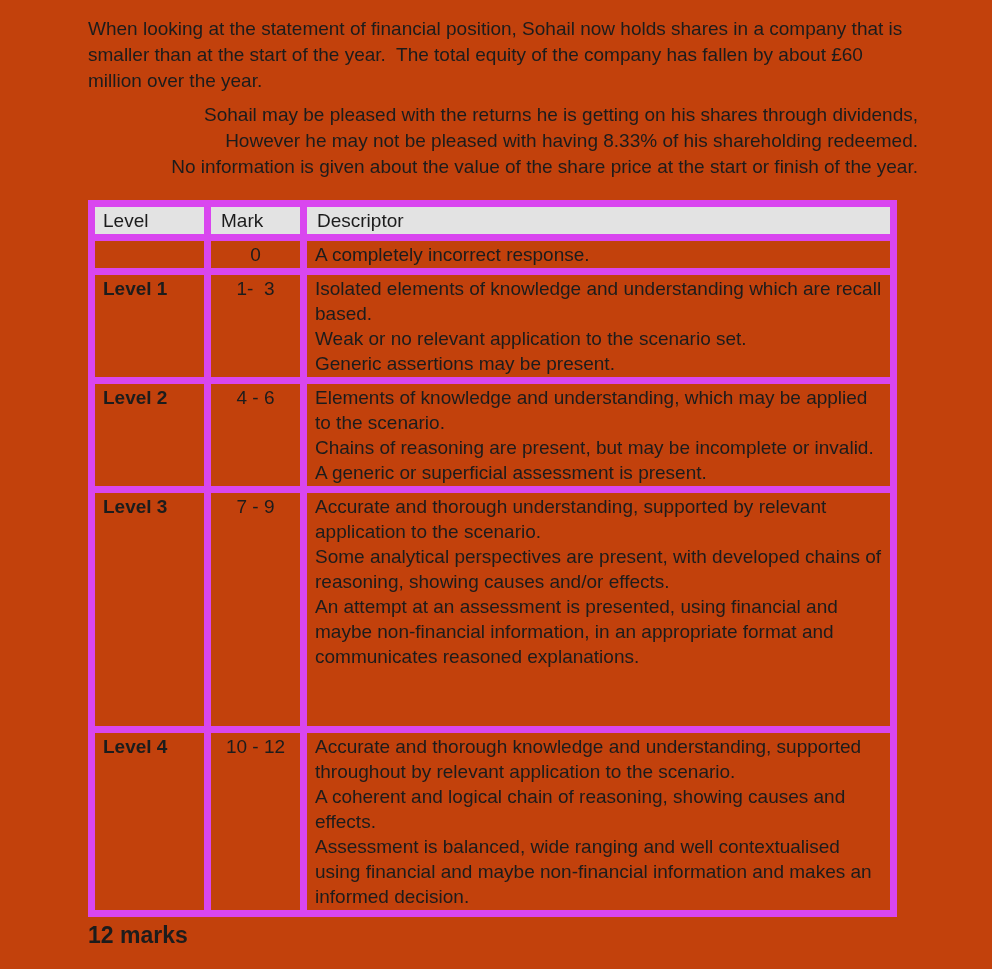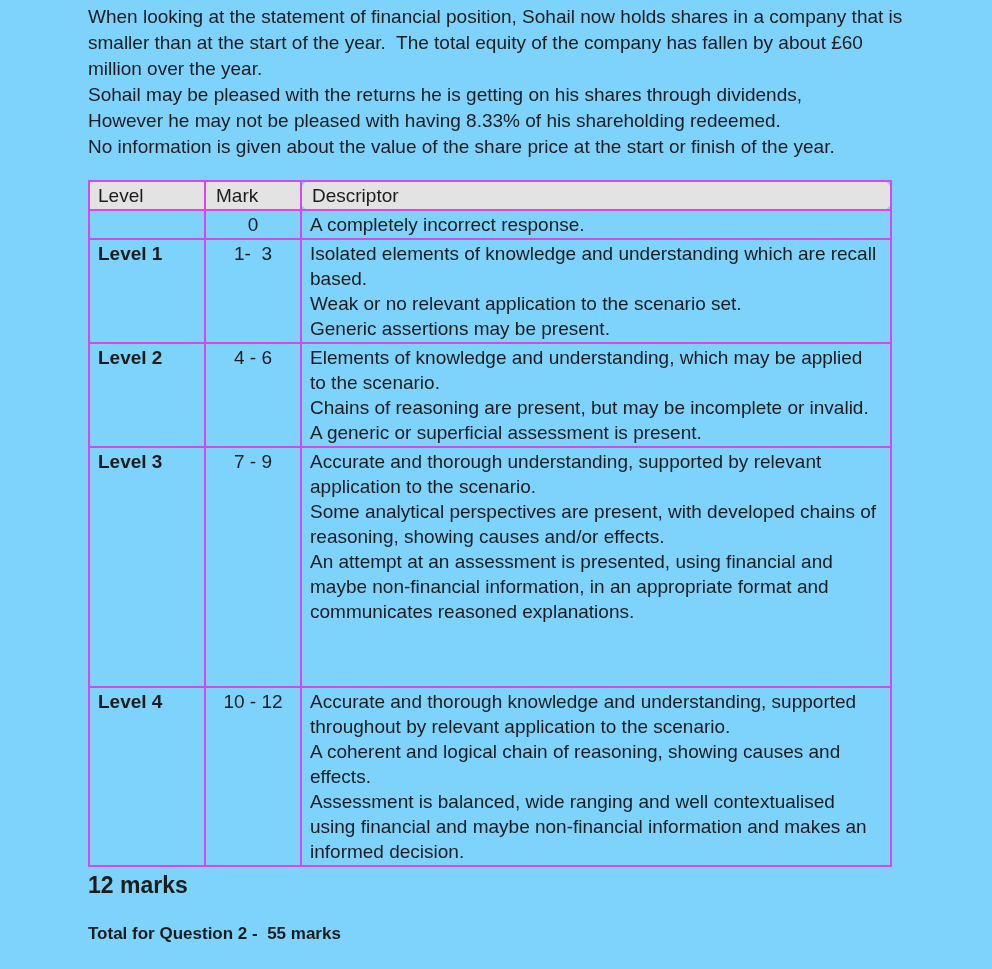--- a/index.html
+++ b/index.html
@@ -1,55 +1,56 @@
 <!DOCTYPE html>
 <html><head>
 <meta charset="utf-8">
 <style>
   html, body { margin: 0; padding: 0; background: #ffffff; }
   body { font-family: "Liberation Sans", "DejaVu Sans", sans-serif; color: #1c1c1c; }
   .page {
     width: 992px;
     height: 969px;
     box-sizing: border-box;
-    padding: 4px 84px 0 88px;
-    background: #7dd3fc;
+    padding: 16px 84px 0 88px;
+    background: #c2410c;
     overflow: hidden;
   }
   .para {
     margin: 0;
     width: 822px;
     font-size: 19px;
     line-height: 26px;
     white-space: pre-wrap;
   }
   .heading {
     margin: 20px 0 0 0;
     font-size: 19px;
     line-height: 26px;
     font-weight: 700;
   }
   .lines {
-    margin: 0;
+    margin: 8px;
     width: 822px;
     font-size: 19px;
     line-height: 26px;
     white-space: pre-line;
+    text-align: right;
   }
   table.rubric {
     margin-top: 20px;
     border-collapse: collapse;
     table-layout: fixed;
     width: 802px;
     border: 2px solid #000;
     font-size: 19px;
     line-height: 25px;
   }
   table.rubric td {
-    border: 2px solid #d946ef;
+    border: 7px solid #d946ef;
     vertical-align: top;
     padding: 1px 8px 1px 8px;
     overflow: hidden;
   }
   col.w-level { width: 116px; }
   col.w-mark  { width: 96px; }
   col.w-desc  { width: 590px; }
   thead td { background: #e3e3e3; }
   thead td.c-desc, td.c-desc { padding-left: 10px; border-radius: 9px; }
   thead td.c-mark { text-align: left; padding-left: 10px; }

